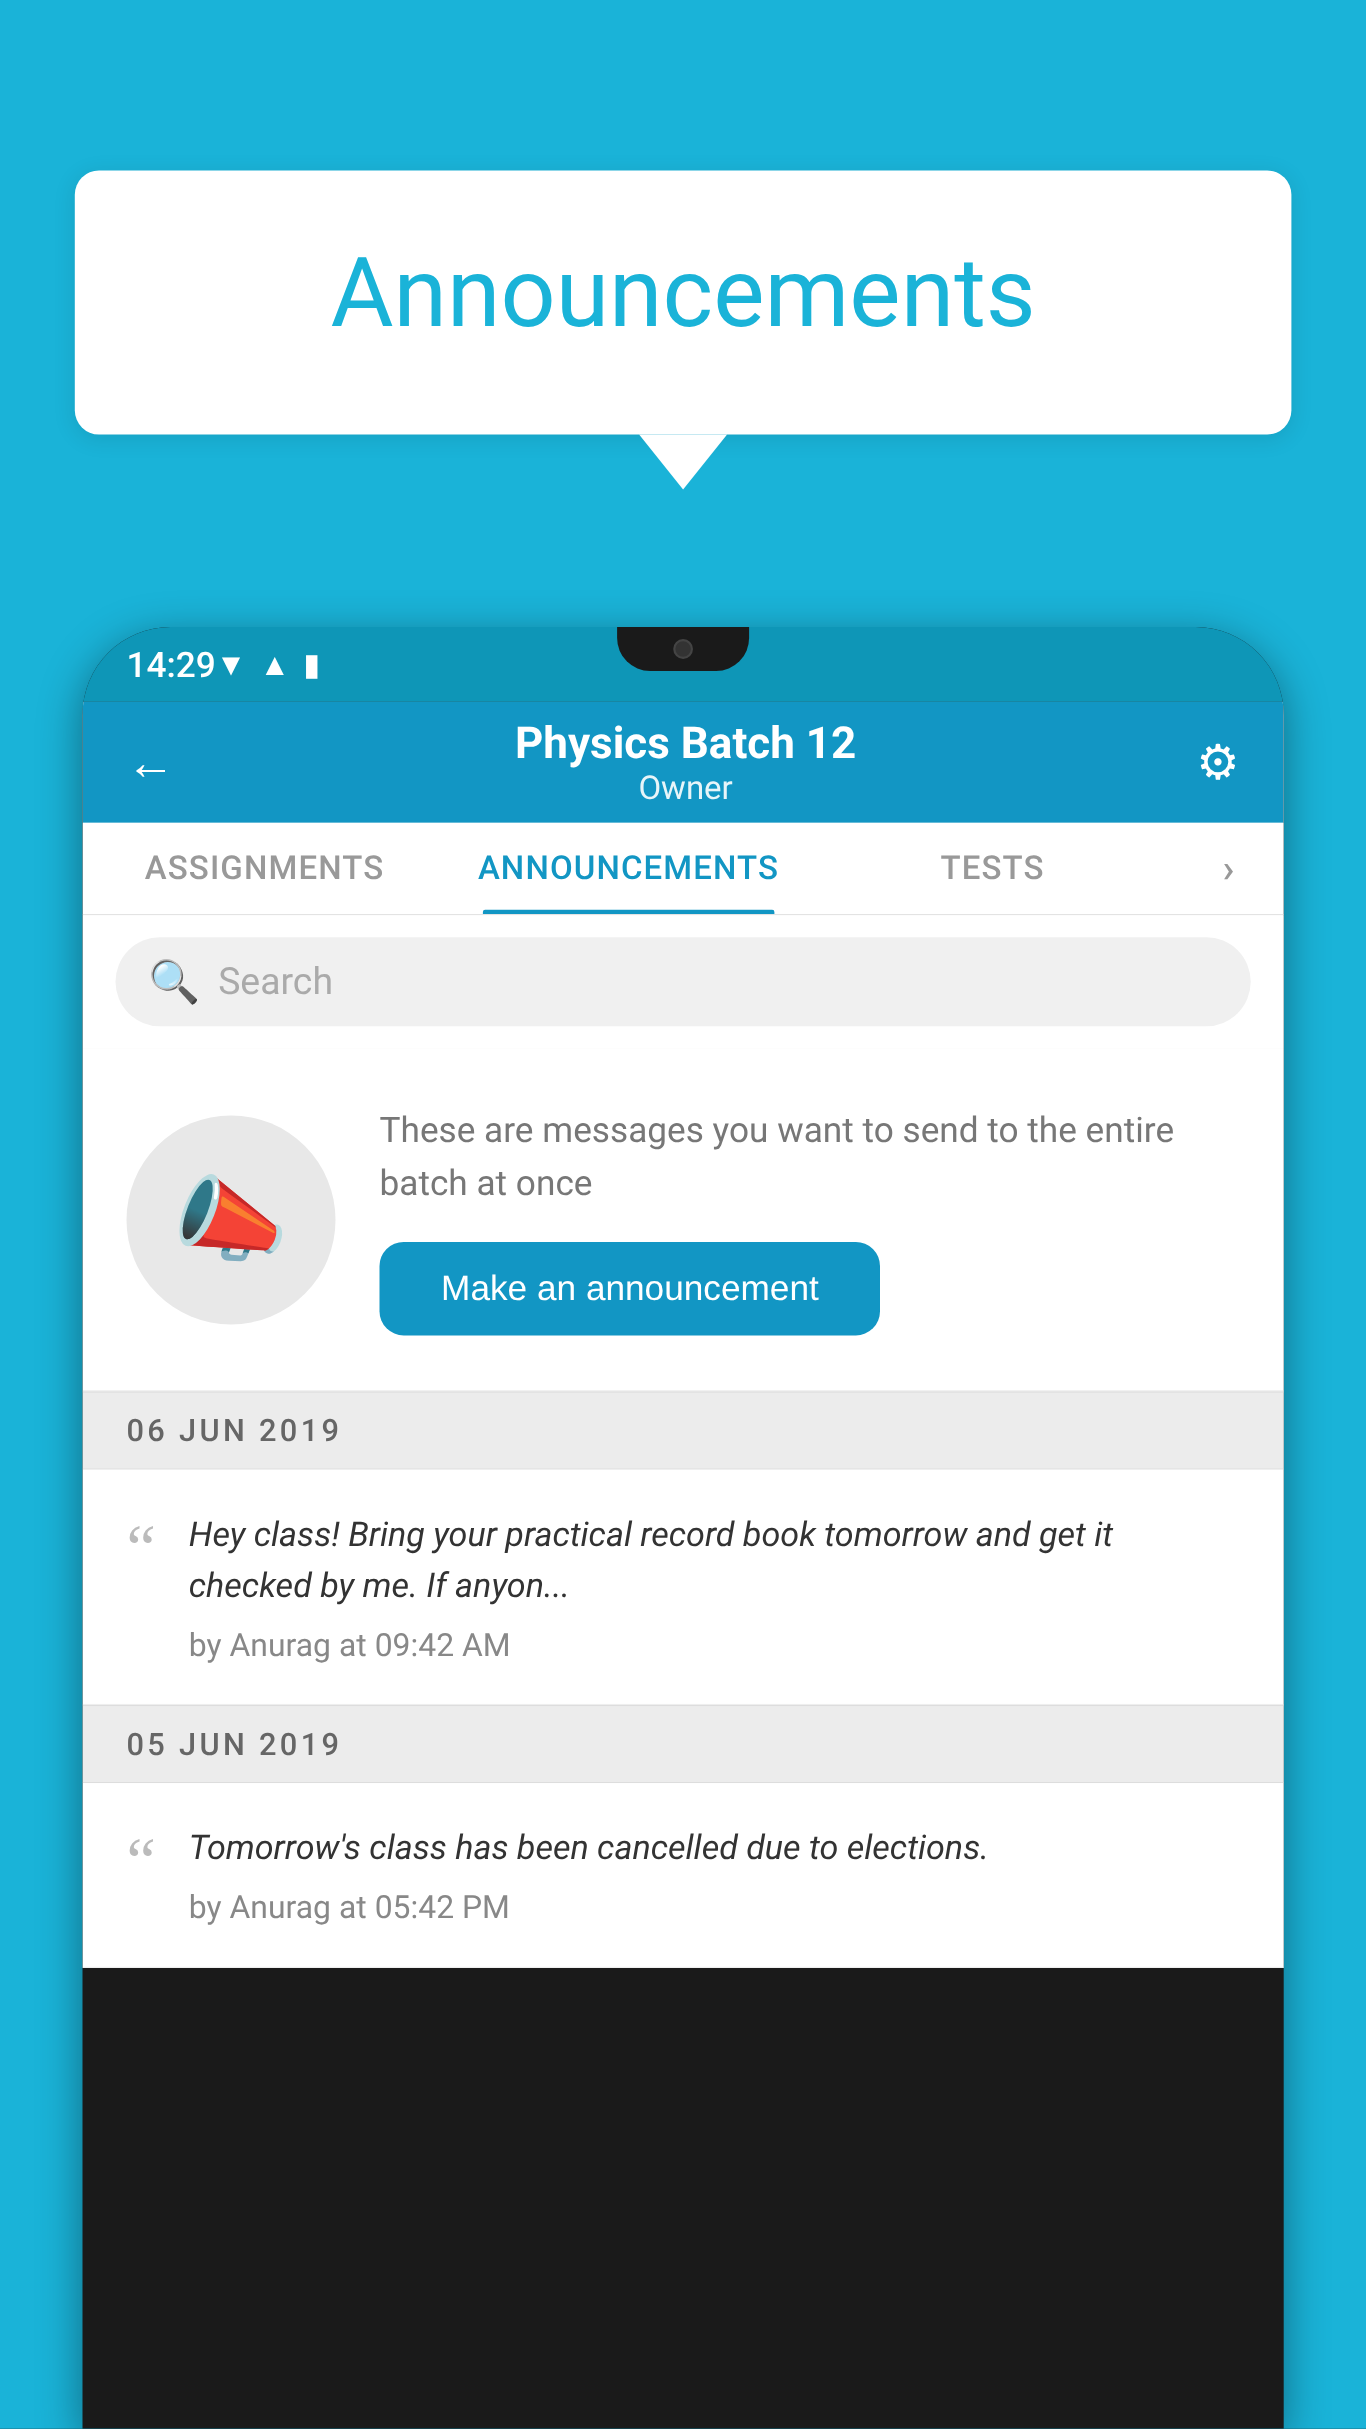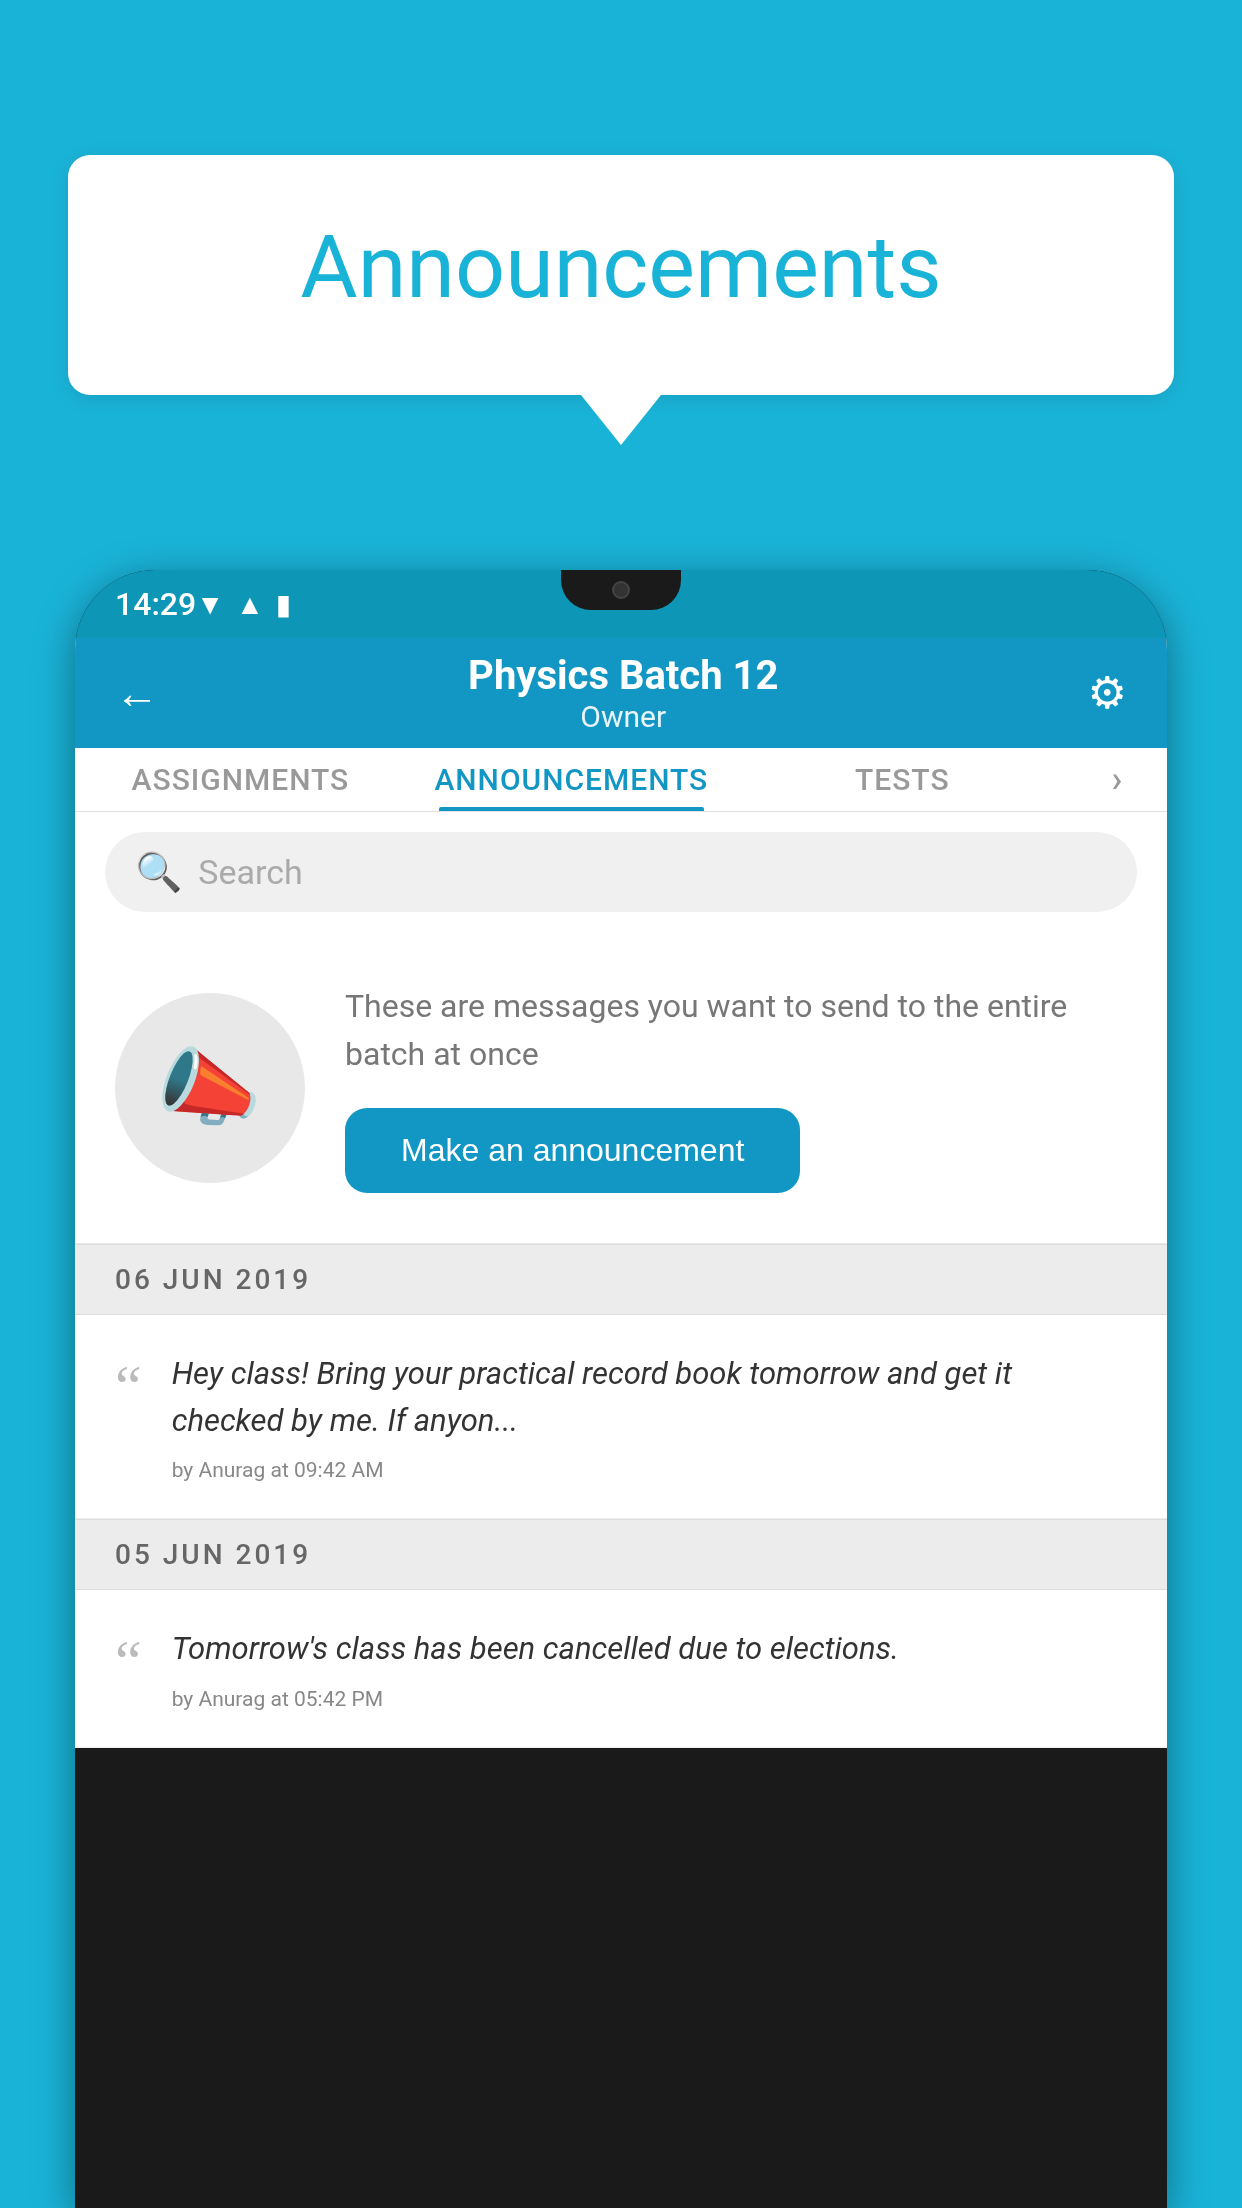--- a/index.html
+++ b/index.html
@@ -155,21 +155,21 @@
       color: white;
       font-size: 44px;
       cursor: pointer;
     }
 
     
     .tabs-container {
       background: white;
       display: flex;
       border-bottom: 1px solid #e0e0e0;
-      height: 64px;
+      height: 84px;
     }
 
     .tab-item {
       flex: 1;
       display: flex;
       align-items: center;
       justify-content: center;
       font-size: 30px;
       font-weight: 500;
       color: #999;
@@ -320,21 +320,21 @@
     .announcement-text {
       color: #333;
       font-size: 31px;
       font-style: italic;
       line-height: 1.5;
       margin-bottom: 14px;
     }
 
     .announcement-meta {
       color: #888;
-      font-size: 21px;
+      font-size: 29px;
     }
 
     
     .phone-screen {
       background: white;
       overflow: hidden;
       border-radius: 0;
       display: flex;
       flex-direction: column;
     }

